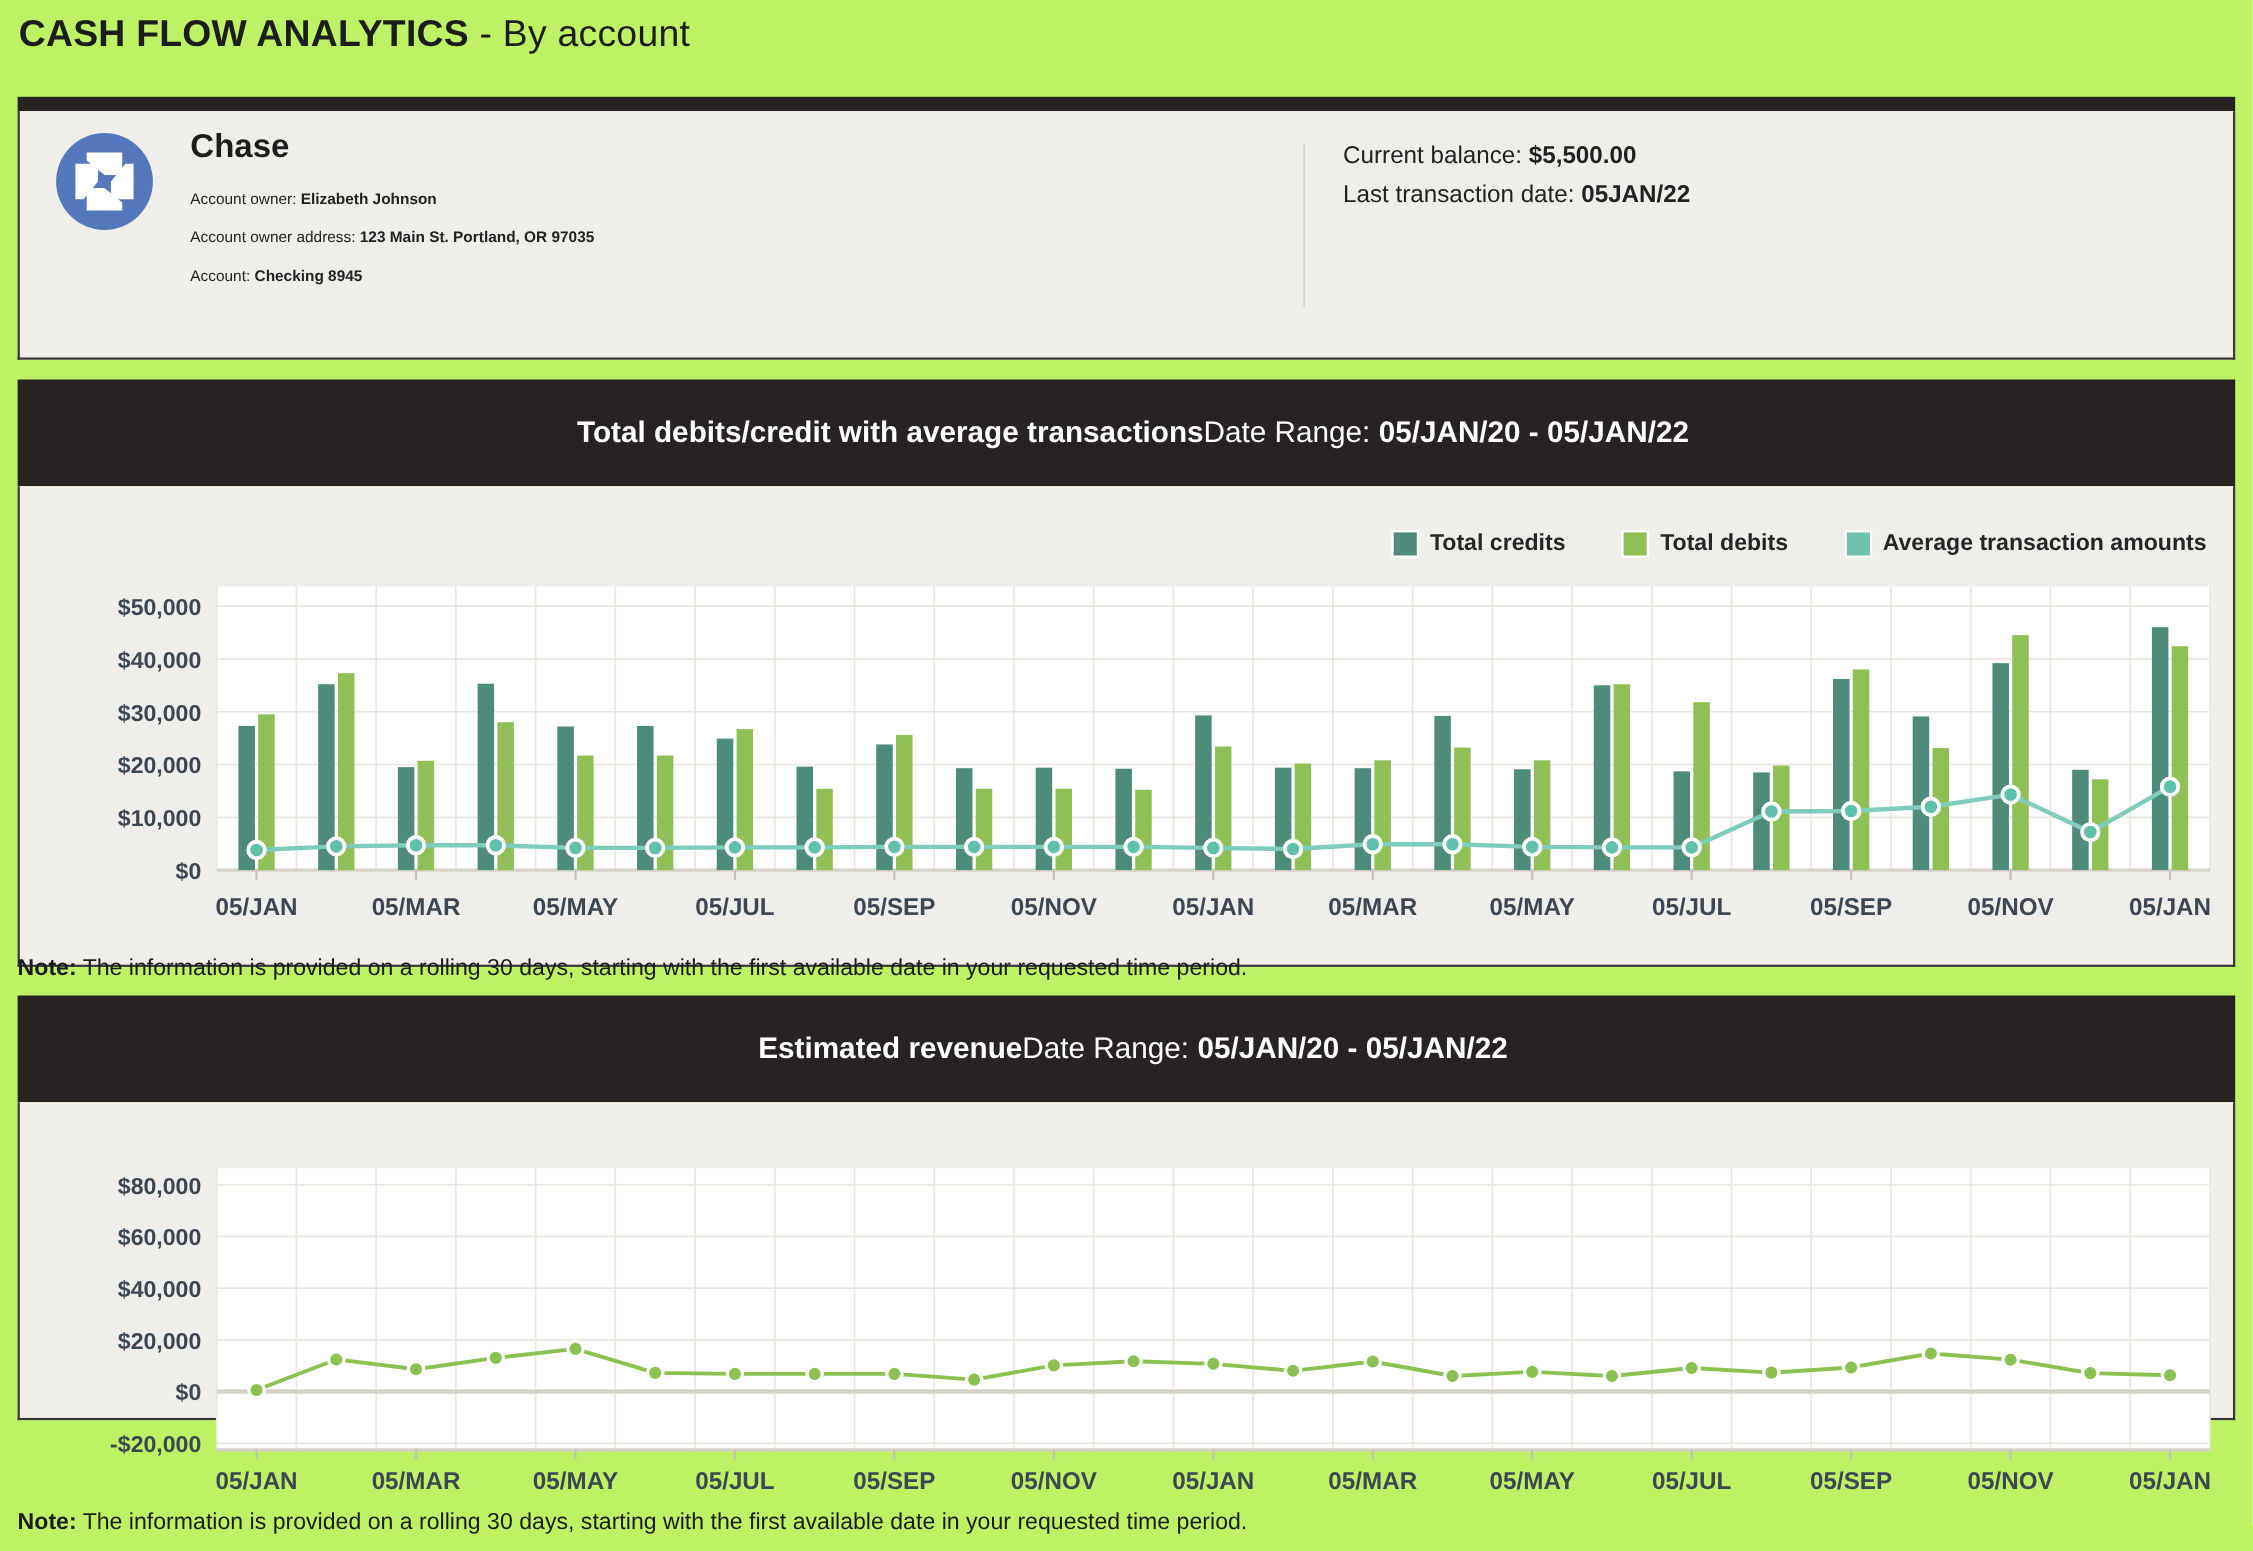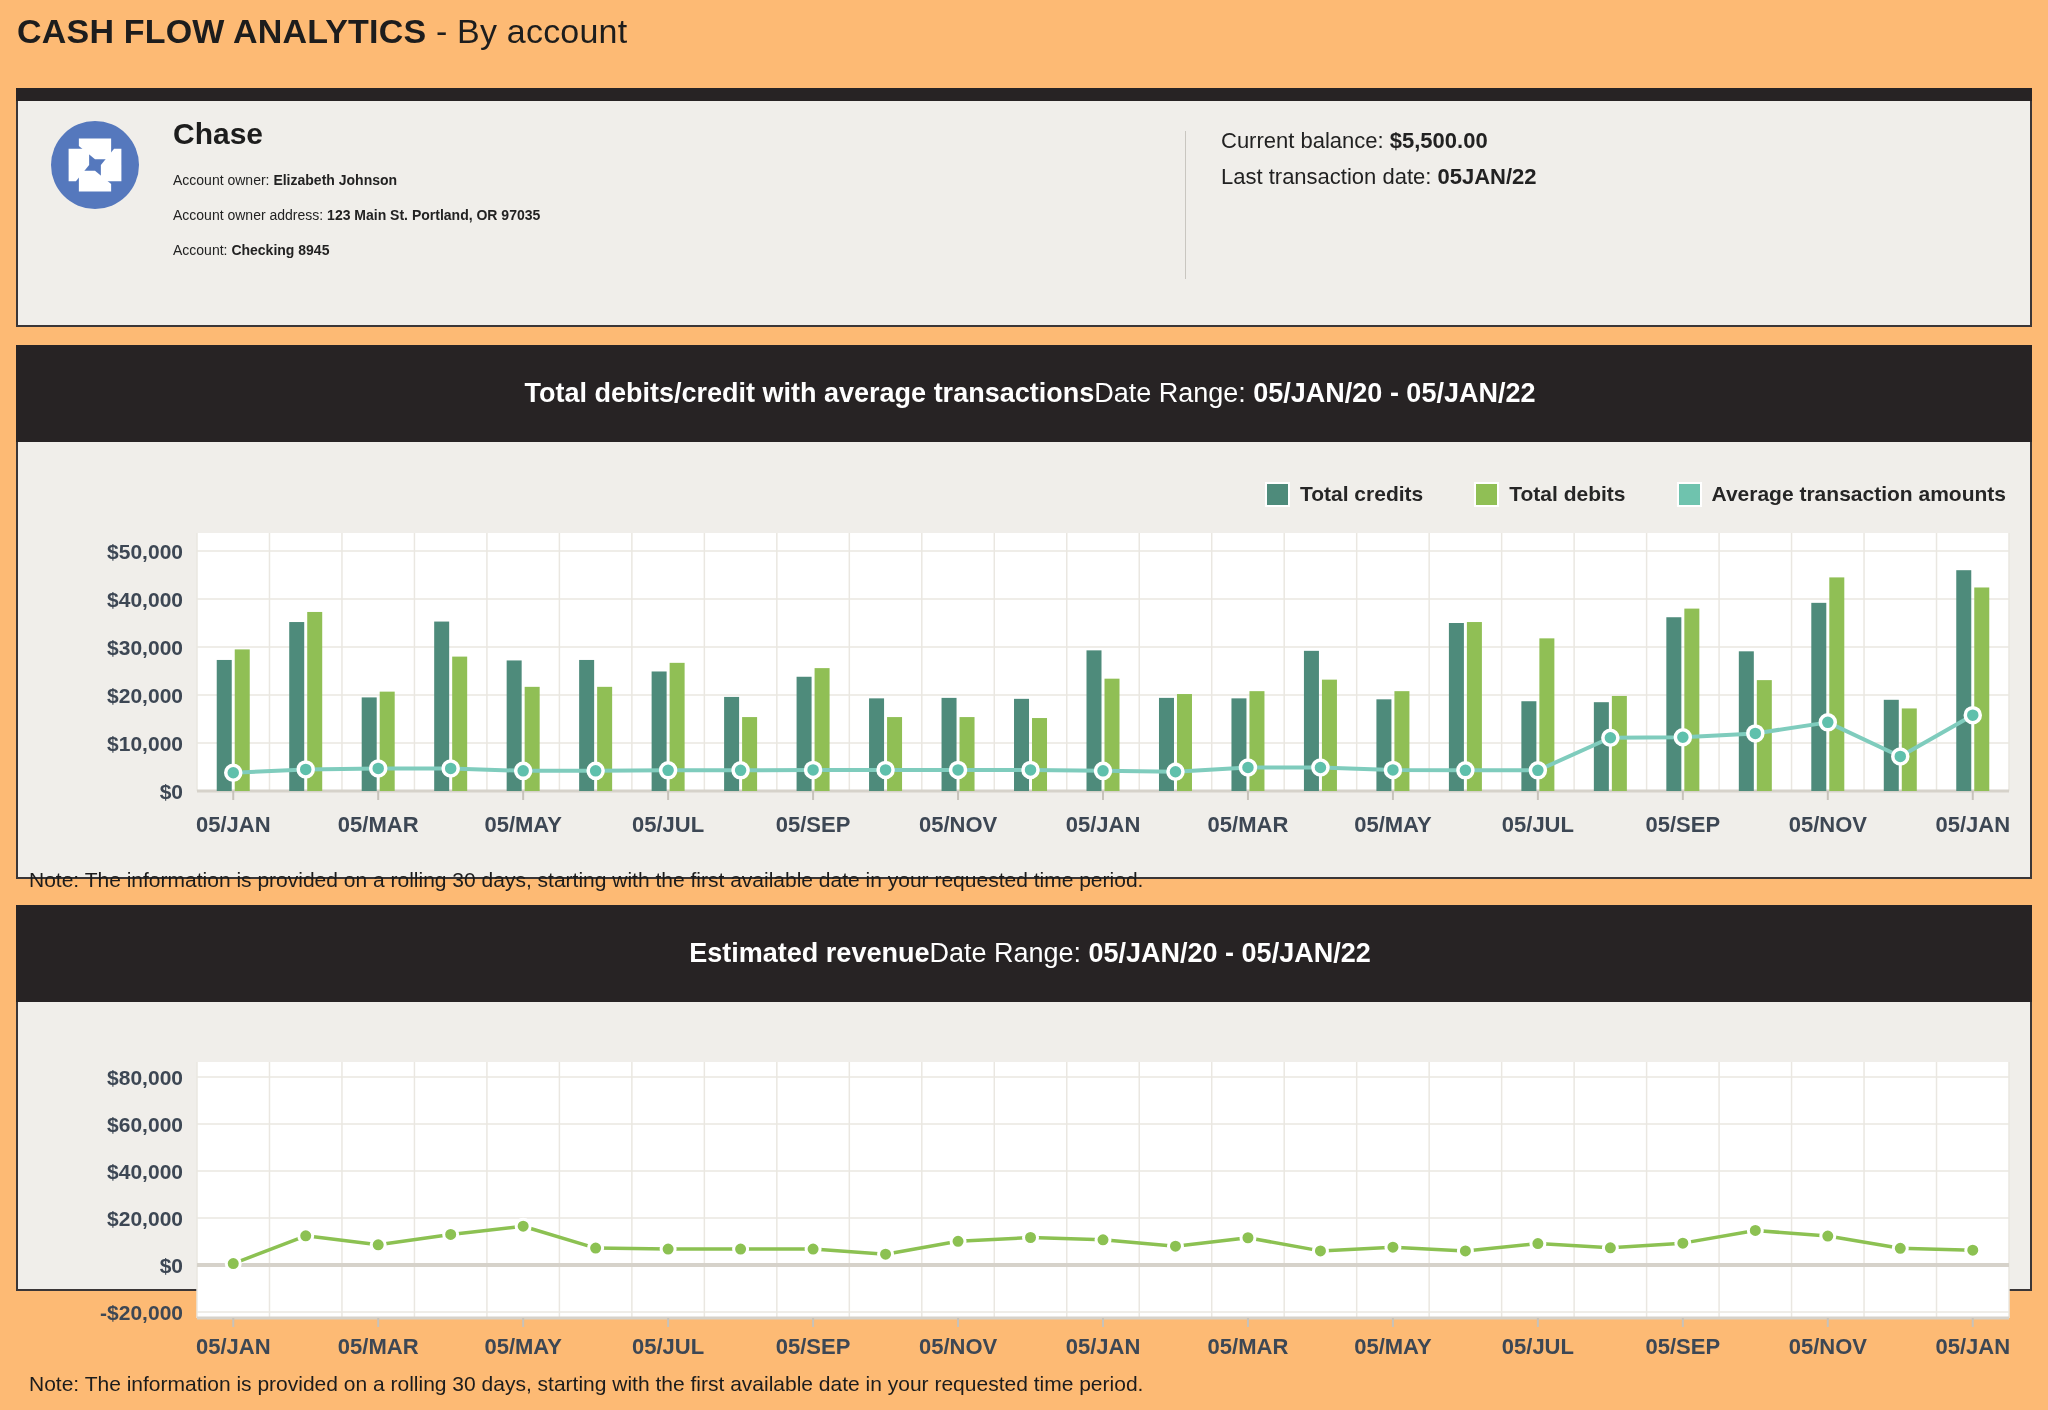--- a/index.html
+++ b/index.html
@@ -1,16 +1,16 @@
 <!DOCTYPE html>
 <html><head>
 <meta charset="utf-8">
 <style>
   html,body{margin:0;padding:0;background:#ffffff;}
-  #page{position:relative;width:2048px;height:1410px;background:#fdba74;overflow:hidden;
+  #page{position:relative;width:2048px;height:1410px;background:#bef264;overflow:hidden;
         font-family:"Liberation Sans","DejaVu Sans",sans-serif;color:#1d1d1d;}
   
   #page-title{position:absolute;left:17px;top:12px;font-size:34px;margin:0;letter-spacing:.2px;}
   #page-title .t-bold{font-weight:bold;}
   #page-title .t-reg{font-weight:normal;}
   
   #account-card{position:absolute;left:16px;top:88px;width:2016px;height:241px;}
   .card-topbar{position:absolute;left:0;top:0;width:100%;height:13px;background:#272324;}
   .card-body{position:absolute;left:0;top:13px;width:2012px;height:224px;background:#f0eeea;
              border:2px solid #3a3637;border-top:none;}
@@ -42,21 +42,21 @@
   .lg-item{display:flex;align-items:center;gap:12px;padding-left:11px;}
   .lg-sq{width:21px;height:21px;display:inline-block;box-shadow:0 0 0 2px #ffffff;}
   .lg-label{font-size:21px;font-weight:bold;color:#262626;}
   
   svg.chart{position:absolute;left:0;top:0;}
   svg.chart text{font-family:"Liberation Sans","DejaVu Sans",sans-serif;fill:#3d4754;font-weight:bold;}
   
   .note{position:absolute;left:16px;font-size:21px;color:#1c1c1c;}
   #note-1{top:868px;}
   #note-2{top:1372px;}
-  .note .nb{font-weight:normal;margin-left:13px;}
+  .note .nb{font-weight:bold;}
 </style>
 </head>
 <body>
 
 <div id="page">
 
   <h1 id="page-title"><span class="t-bold">CASH FLOW ANALYTICS</span><span class="t-reg"> - By account</span></h1>
 
   <div id="account-card">
     <div class="card-topbar" style="background-color: rgb(39, 35, 36);"></div>

